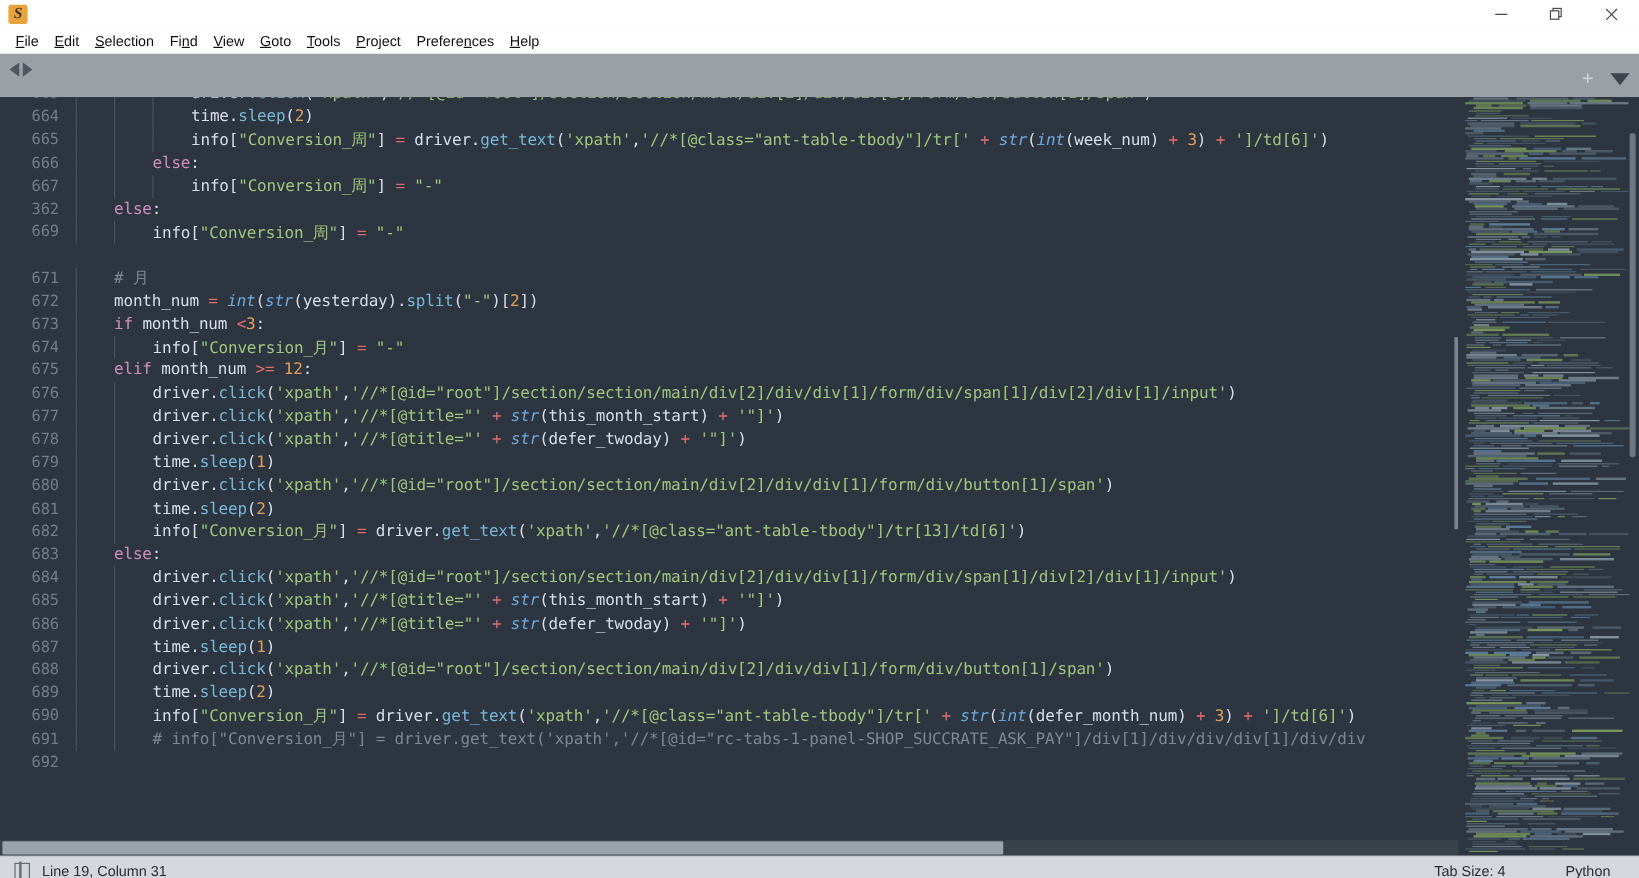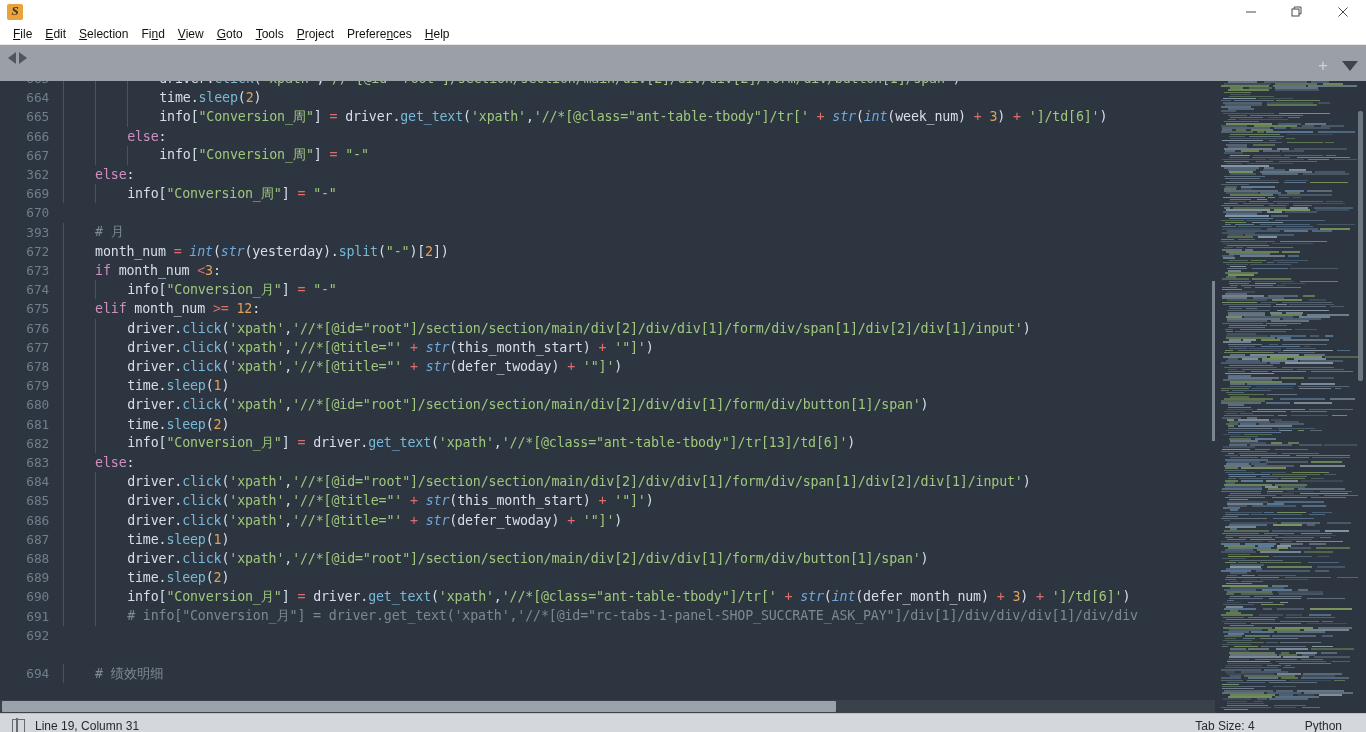--- a/index.html
+++ b/index.html
@@ -374,22 +374,21 @@
 
   <div class="editor-area">
     <div class="code-scroll" id="code-scroll">
         <div class="line" style="position: absolute; left: 0px; top: -12px; width: 1215px;"><div class="lno">663</div><div class="ltxt" style="padding-left: 96.24px;"><span class="vr">driver</span><span class="pn">.</span><span class="fn">click</span><span class="pn">(</span><span class="st">'xpath'</span><span class="pn">,</span><span class="st">'//*[@id="root"]/section/section/main/div[2]/div/div[2]/form/div/button[1]/span'</span><span class="pn">)</span></div><div class="ig" style="left: 63px; top: 0px; height: 19.2px; position: absolute;"></div><div class="ig" style="left: 95.08px; top: 0px; height: 19.2px; position: absolute;"></div><div class="ig" style="left: 127.16px; top: 0px; height: 19.2px; position: absolute;"></div></div>
         <div class="line" style="position: absolute; left: 0px; top: 7.2px; width: 1215px;"><div class="lno">664</div><div class="ltxt" style="padding-left: 96.24px;"><span class="vr">time</span><span class="pn">.</span><span class="fn">sleep</span><span class="pn">(</span><span class="nm">2</span><span class="pn">)</span></div><div class="ig" style="left: 63px; top: 0px; height: 19.2px; position: absolute;"></div><div class="ig" style="left: 95.08px; top: 0px; height: 19.2px; position: absolute;"></div><div class="ig" style="left: 127.16px; top: 0px; height: 19.2px; position: absolute;"></div></div>
         <div class="line" style="position: absolute; left: 0px; top: 26.4px; width: 1215px;"><div class="lno">665</div><div class="ltxt" style="padding-left: 96.24px;"><span class="vr">info[</span><span class="st">"Conversion_周"</span><span class="vr">] </span><span class="op">=</span><span class="vr"> driver</span><span class="pn">.</span><span class="fn">get_text</span><span class="pn">(</span><span class="st">'xpath'</span><span class="pn">,</span><span class="st">'//*[@class="ant-table-tbody"]/tr['</span><span class="op"> + </span><span class="it">str</span><span class="pn">(</span><span class="it">int</span><span class="vr">(week_num) </span><span class="op">+ </span><span class="nm">3</span><span class="pn">) </span><span class="op">+ </span><span class="st">']/td[6]'</span><span class="pn">)</span></div><div class="ig" style="left: 63px; top: 0px; height: 19.2px; position: absolute;"></div><div class="ig" style="left: 95.08px; top: 0px; height: 19.2px; position: absolute;"></div><div class="ig" style="left: 127.16px; top: 0px; height: 19.2px; position: absolute;"></div></div>
         <div class="line" style="position: absolute; left: 0px; top: 45.6px; width: 1215px;"><div class="lno">666</div><div class="ltxt" style="padding-left: 64.16px;"><span class="k">else</span><span class="pn">:</span></div><div class="ig" style="left: 63px; top: 0px; height: 19.2px; position: absolute;"></div><div class="ig" style="left: 95.08px; top: 0px; height: 19.2px; position: absolute;"></div></div>
         <div class="line" style="position: absolute; left: 0px; top: 64.8px; width: 1215px;"><div class="lno">667</div><div class="ltxt" style="padding-left: 96.24px;"><span class="vr">info[</span><span class="st">"Conversion_周"</span><span class="vr">] </span><span class="op">=</span><span class="vr"> </span><span class="st">"-"</span></div><div class="ig" style="left: 63px; top: 0px; height: 19.2px; position: absolute;"></div><div class="ig" style="left: 95.08px; top: 0px; height: 19.2px; position: absolute;"></div><div class="ig" style="left: 127.16px; top: 0px; height: 19.2px; position: absolute;"></div></div>
         <div class="line" style="position: absolute; left: 0px; top: 84px; width: 1215px;"><div class="lno">362</div><div class="ltxt" style="padding-left: 32.08px;"><span class="k">else</span><span class="pn">:</span></div><div class="ig" style="left: 63px; top: 0px; height: 19.2px; position: absolute;"></div></div>
         <div class="line" style="position: absolute; left: 0px; top: 103.2px; width: 1215px;"><div class="lno">669</div><div class="ltxt" style="padding-left: 64.16px;"><span class="vr">info[</span><span class="st">"Conversion_周"</span><span class="vr">] </span><span class="op">=</span><span class="vr"> </span><span class="st">"-"</span></div><div class="ig" style="left: 63px; top: 0px; height: 19.2px; position: absolute;"></div><div class="ig" style="left: 95.08px; top: 0px; height: 19.2px; position: absolute;"></div></div>
-        <div class="line" style="position: absolute; left: 0px; top: 122.4px; width: 1215px;"><div class="lno">670</div><div class="ltxt" style="padding-left: 0px;"></div></div>
-        <div class="line" style="position: absolute; left: 0px; top: 141.6px; width: 1215px;"><div class="lno">393</div><div class="ltxt" style="padding-left: 32.08px;"><span class="cm"># 月</span></div><div class="ig" style="left: 63px; top: 0px; height: 19.2px; position: absolute;"></div></div>
+        <div class="line" style="position: absolute; left: 0px; top: 141.6px; width: 1215px;"><div class="lno">671</div><div class="ltxt" style="padding-left: 32.08px;"><span class="cm"># 月</span></div><div class="ig" style="left: 63px; top: 0px; height: 19.2px; position: absolute;"></div></div>
         <div class="line" style="position: absolute; left: 0px; top: 160.8px; width: 1215px;"><div class="lno">672</div><div class="ltxt" style="padding-left: 32.08px;"><span class="vr">month_num </span><span class="op">=</span><span class="vr"> </span><span class="it">int</span><span class="pn">(</span><span class="it">str</span><span class="vr">(yesterday)</span><span class="pn">.</span><span class="fn">split</span><span class="pn">(</span><span class="st">"-"</span><span class="pn">)[</span><span class="nm">2</span><span class="pn">])</span></div><div class="ig" style="left: 63px; top: 0px; height: 19.2px; position: absolute;"></div></div>
         <div class="line" style="position: absolute; left: 0px; top: 180px; width: 1215px;"><div class="lno">673</div><div class="ltxt" style="padding-left: 32.08px;"><span class="k">if</span><span class="vr"> month_num </span><span class="op">&lt;</span><span class="nm">3</span><span class="pn">:</span></div><div class="ig" style="left: 63px; top: 0px; height: 19.2px; position: absolute;"></div></div>
         <div class="line" style="position: absolute; left: 0px; top: 199.2px; width: 1215px;"><div class="lno">674</div><div class="ltxt" style="padding-left: 64.16px;"><span class="vr">info[</span><span class="st">"Conversion_月"</span><span class="vr">] </span><span class="op">=</span><span class="vr"> </span><span class="st">"-"</span></div><div class="ig" style="left: 63px; top: 0px; height: 19.2px; position: absolute;"></div><div class="ig" style="left: 95.08px; top: 0px; height: 19.2px; position: absolute;"></div></div>
         <div class="line" style="position: absolute; left: 0px; top: 218.4px; width: 1215px;"><div class="lno">675</div><div class="ltxt" style="padding-left: 32.08px;"><span class="k">elif</span><span class="vr"> month_num </span><span class="op">&gt;=</span><span class="vr"> </span><span class="nm">12</span><span class="pn">:</span></div><div class="ig" style="left: 63px; top: 0px; height: 19.2px; position: absolute;"></div></div>
         <div class="line" style="position: absolute; left: 0px; top: 237.6px; width: 1215px;"><div class="lno">676</div><div class="ltxt" style="padding-left: 64.16px;"><span class="vr">driver</span><span class="pn">.</span><span class="fn">click</span><span class="pn">(</span><span class="st">'xpath'</span><span class="pn">,</span><span class="st">'//*[@id="root"]/section/section/main/div[2]/div/div[1]/form/div/span[1]/div[2]/div[1]/input'</span><span class="pn">)</span></div><div class="ig" style="left: 63px; top: 0px; height: 19.2px; position: absolute;"></div><div class="ig" style="left: 95.08px; top: 0px; height: 19.2px; position: absolute;"></div></div>
         <div class="line" style="position: absolute; left: 0px; top: 256.8px; width: 1215px;"><div class="lno">677</div><div class="ltxt" style="padding-left: 64.16px;"><span class="vr">driver</span><span class="pn">.</span><span class="fn">click</span><span class="pn">(</span><span class="st">'xpath'</span><span class="pn">,</span><span class="st">'//*[@title="'</span><span class="op"> + </span><span class="it">str</span><span class="vr">(this_month_start) </span><span class="op">+ </span><span class="st">'"]'</span><span class="pn">)</span></div><div class="ig" style="left: 63px; top: 0px; height: 19.2px; position: absolute;"></div><div class="ig" style="left: 95.08px; top: 0px; height: 19.2px; position: absolute;"></div></div>
         <div class="line" style="position: absolute; left: 0px; top: 276px; width: 1215px;"><div class="lno">678</div><div class="ltxt" style="padding-left: 64.16px;"><span class="vr">driver</span><span class="pn">.</span><span class="fn">click</span><span class="pn">(</span><span class="st">'xpath'</span><span class="pn">,</span><span class="st">'//*[@title="'</span><span class="op"> + </span><span class="it">str</span><span class="vr">(defer_twoday) </span><span class="op">+ </span><span class="st">'"]'</span><span class="pn">)</span></div><div class="ig" style="left: 63px; top: 0px; height: 19.2px; position: absolute;"></div><div class="ig" style="left: 95.08px; top: 0px; height: 19.2px; position: absolute;"></div></div>
         <div class="line" style="position: absolute; left: 0px; top: 295.2px; width: 1215px;"><div class="lno">679</div><div class="ltxt" style="padding-left: 64.16px;"><span class="vr">time</span><span class="pn">.</span><span class="fn">sleep</span><span class="pn">(</span><span class="nm">1</span><span class="pn">)</span></div><div class="ig" style="left: 63px; top: 0px; height: 19.2px; position: absolute;"></div><div class="ig" style="left: 95.08px; top: 0px; height: 19.2px; position: absolute;"></div></div>
         <div class="line" style="position: absolute; left: 0px; top: 314.4px; width: 1215px;"><div class="lno">680</div><div class="ltxt" style="padding-left: 64.16px;"><span class="vr">driver</span><span class="pn">.</span><span class="fn">click</span><span class="pn">(</span><span class="st">'xpath'</span><span class="pn">,</span><span class="st">'//*[@id="root"]/section/section/main/div[2]/div/div[1]/form/div/button[1]/span'</span><span class="pn">)</span></div><div class="ig" style="left: 63px; top: 0px; height: 19.2px; position: absolute;"></div><div class="ig" style="left: 95.08px; top: 0px; height: 19.2px; position: absolute;"></div></div>
         <div class="line" style="position: absolute; left: 0px; top: 333.6px; width: 1215px;"><div class="lno">681</div><div class="ltxt" style="padding-left: 64.16px;"><span class="vr">time</span><span class="pn">.</span><span class="fn">sleep</span><span class="pn">(</span><span class="nm">2</span><span class="pn">)</span></div><div class="ig" style="left: 63px; top: 0px; height: 19.2px; position: absolute;"></div><div class="ig" style="left: 95.08px; top: 0px; height: 19.2px; position: absolute;"></div></div>
@@ -397,21 +396,20 @@
         <div class="line" style="position: absolute; left: 0px; top: 372px; width: 1215px;"><div class="lno">683</div><div class="ltxt" style="padding-left: 32.08px;"><span class="k">else</span><span class="pn">:</span></div><div class="ig" style="left: 63px; top: 0px; height: 19.2px; position: absolute;"></div></div>
         <div class="line" style="position: absolute; left: 0px; top: 391.2px; width: 1215px;"><div class="lno">684</div><div class="ltxt" style="padding-left: 64.16px;"><span class="vr">driver</span><span class="pn">.</span><span class="fn">click</span><span class="pn">(</span><span class="st">'xpath'</span><span class="pn">,</span><span class="st">'//*[@id="root"]/section/section/main/div[2]/div/div[1]/form/div/span[1]/div[2]/div[1]/input'</span><span class="pn">)</span></div><div class="ig" style="left: 63px; top: 0px; height: 19.2px; position: absolute;"></div><div class="ig" style="left: 95.08px; top: 0px; height: 19.2px; position: absolute;"></div></div>
         <div class="line" style="position: absolute; left: 0px; top: 410.4px; width: 1215px;"><div class="lno">685</div><div class="ltxt" style="padding-left: 64.16px;"><span class="vr">driver</span><span class="pn">.</span><span class="fn">click</span><span class="pn">(</span><span class="st">'xpath'</span><span class="pn">,</span><span class="st">'//*[@title="'</span><span class="op"> + </span><span class="it">str</span><span class="vr">(this_month_start) </span><span class="op">+ </span><span class="st">'"]'</span><span class="pn">)</span></div><div class="ig" style="left: 63px; top: 0px; height: 19.2px; position: absolute;"></div><div class="ig" style="left: 95.08px; top: 0px; height: 19.2px; position: absolute;"></div></div>
         <div class="line" style="position: absolute; left: 0px; top: 429.6px; width: 1215px;"><div class="lno">686</div><div class="ltxt" style="padding-left: 64.16px;"><span class="vr">driver</span><span class="pn">.</span><span class="fn">click</span><span class="pn">(</span><span class="st">'xpath'</span><span class="pn">,</span><span class="st">'//*[@title="'</span><span class="op"> + </span><span class="it">str</span><span class="vr">(defer_twoday) </span><span class="op">+ </span><span class="st">'"]'</span><span class="pn">)</span></div><div class="ig" style="left: 63px; top: 0px; height: 19.2px; position: absolute;"></div><div class="ig" style="left: 95.08px; top: 0px; height: 19.2px; position: absolute;"></div></div>
         <div class="line" style="position: absolute; left: 0px; top: 448.8px; width: 1215px;"><div class="lno">687</div><div class="ltxt" style="padding-left: 64.16px;"><span class="vr">time</span><span class="pn">.</span><span class="fn">sleep</span><span class="pn">(</span><span class="nm">1</span><span class="pn">)</span></div><div class="ig" style="left: 63px; top: 0px; height: 19.2px; position: absolute;"></div><div class="ig" style="left: 95.08px; top: 0px; height: 19.2px; position: absolute;"></div></div>
         <div class="line" style="position: absolute; left: 0px; top: 468px; width: 1215px;"><div class="lno">688</div><div class="ltxt" style="padding-left: 64.16px;"><span class="vr">driver</span><span class="pn">.</span><span class="fn">click</span><span class="pn">(</span><span class="st">'xpath'</span><span class="pn">,</span><span class="st">'//*[@id="root"]/section/section/main/div[2]/div/div[1]/form/div/button[1]/span'</span><span class="pn">)</span></div><div class="ig" style="left: 63px; top: 0px; height: 19.2px; position: absolute;"></div><div class="ig" style="left: 95.08px; top: 0px; height: 19.2px; position: absolute;"></div></div>
         <div class="line" style="position: absolute; left: 0px; top: 487.2px; width: 1215px;"><div class="lno">689</div><div class="ltxt" style="padding-left: 64.16px;"><span class="vr">time</span><span class="pn">.</span><span class="fn">sleep</span><span class="pn">(</span><span class="nm">2</span><span class="pn">)</span></div><div class="ig" style="left: 63px; top: 0px; height: 19.2px; position: absolute;"></div><div class="ig" style="left: 95.08px; top: 0px; height: 19.2px; position: absolute;"></div></div>
         <div class="line" style="position: absolute; left: 0px; top: 506.4px; width: 1215px;"><div class="lno">690</div><div class="ltxt" style="padding-left: 64.16px;"><span class="vr">info[</span><span class="st">"Conversion_月"</span><span class="vr">] </span><span class="op">=</span><span class="vr"> driver</span><span class="pn">.</span><span class="fn">get_text</span><span class="pn">(</span><span class="st">'xpath'</span><span class="pn">,</span><span class="st">'//*[@class="ant-table-tbody"]/tr['</span><span class="op"> + </span><span class="it">str</span><span class="pn">(</span><span class="it">int</span><span class="vr">(defer_month_num) </span><span class="op">+ </span><span class="nm">3</span><span class="pn">) </span><span class="op">+ </span><span class="st">']/td[6]'</span><span class="pn">)</span></div><div class="ig" style="left: 63px; top: 0px; height: 19.2px; position: absolute;"></div><div class="ig" style="left: 95.08px; top: 0px; height: 19.2px; position: absolute;"></div></div>
         <div class="line" style="position: absolute; left: 0px; top: 525.6px; width: 1215px;"><div class="lno">691</div><div class="ltxt" style="padding-left: 64.16px;"><span class="cm"># info["Conversion_月"] = driver.get_text('xpath','//*[@id="rc-tabs-1-panel-SHOP_SUCCRATE_ASK_PAY"]/div[1]/div/div/div[1]/div/div</span></div><div class="ig" style="left: 63px; top: 0px; height: 19.2px; position: absolute;"></div><div class="ig" style="left: 95.08px; top: 0px; height: 19.2px; position: absolute;"></div></div>
         <div class="line" style="position: absolute; left: 0px; top: 544.8px; width: 1215px;"><div class="lno">692</div><div class="ltxt" style="padding-left: 0px;"></div></div>
-        <div class="line" style="position: absolute; left: 0px; top: 583.2px; width: 1215px;"><div class="lno">694</div><div class="ltxt" style="padding-left: 32.08px;"><span class="cm"># 绩效明细</span></div><div class="ig" style="left: 63px; top: 0px; height: 19.2px; position: absolute;"></div></div>
       </div>
   </div>
 
   <div class="vbar">
     <div class="vbar-thumb" id="vthumb" style="top: 200px; height: 160px;"></div>
   </div>
 
   <div class="minimap">
     <div class="mm-canvas" id="mm-canvas">
         <div class="mm-row" style="left: 9px; top: 0px; width: 29.2351px; background: rgb(138, 154, 168); opacity: 0.62;"></div>

